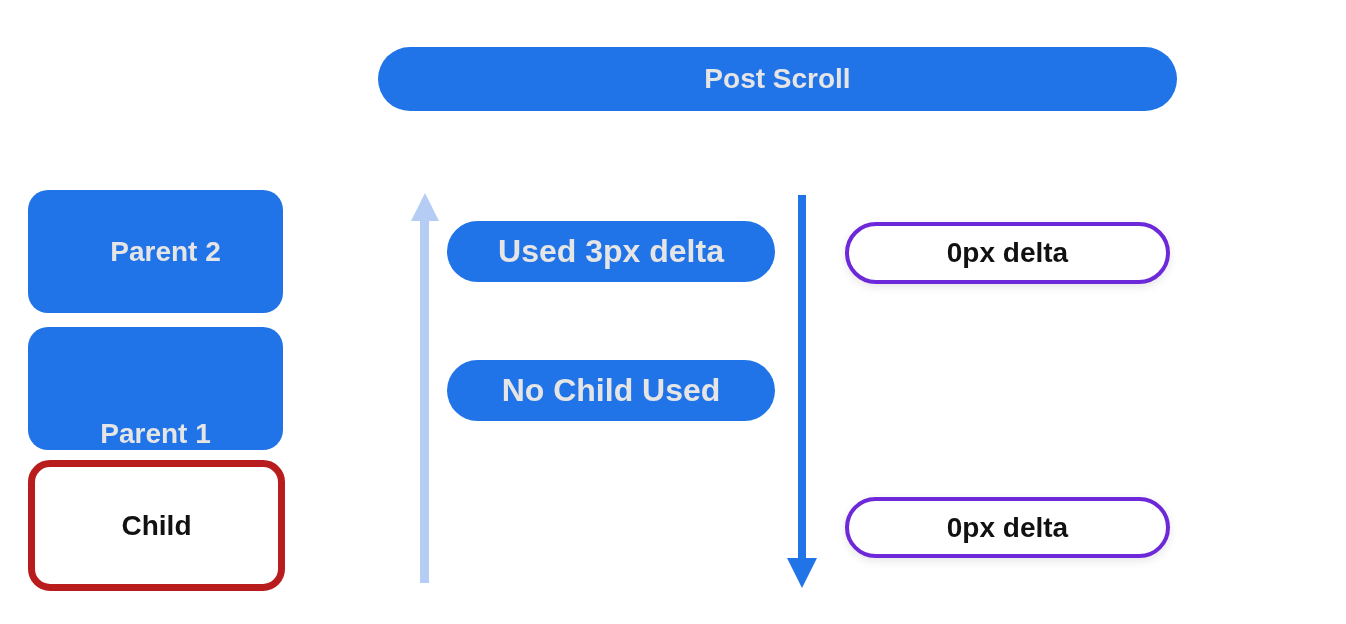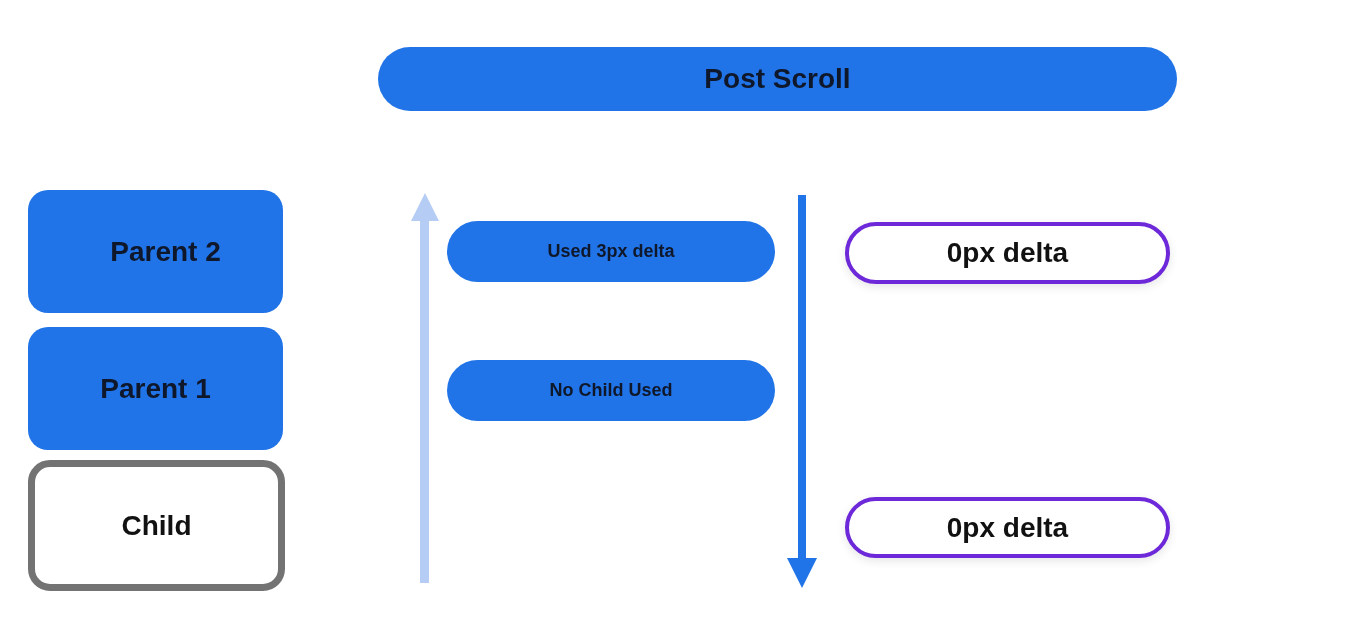--- a/index.html
+++ b/index.html
@@ -17,52 +17,52 @@
   }
   .pill, .box {
     position: absolute;
     display: flex;
     align-items: center;
     justify-content: center;
     box-sizing: border-box;
   }
   .blue-fill {
     background: #2174e8;
-    color: #0f172a;
+    color: #e5e5e5;
     font-weight: 700;
   }
   .title-pill {
     left: 378px; top: 47px;
     width: 799px; height: 64px;
     border-radius: 32px;
     font-size: 28px;
   }
   .parent-box {
     left: 28px;
     width: 255px; height: 123px;
     border-radius: 20px;
     font-size: 28px;
   }
   .parent2 { top: 190px; padding-left: 20px; }
-  .parent1 { top: 327px; }
+  .parent1 { top: 327px; align-items: flex-end; }
   .child-box {
     left: 28px; top: 460px;
     width: 257px; height: 131px;
     background: #ffffff;
-    border: 7px solid #737373;
+    border: 7px solid #b91c1c;
     border-radius: 22px;
     color: #111111;
     font-weight: 600;
     font-size: 28px;
   }
   .mid-pill {
     left: 447px;
     width: 328px; height: 61px;
     border-radius: 31px;
-    font-size: 18px;
+    font-size: 32px;
   }
   .mid-pill-1 { top: 221px; }
   .mid-pill-2 { top: 360px; }
   .white-pill {
     width: 325px; height: 62px;
     left: 845px;
     background: #ffffff;
     border: 4px solid #6d28d9;
     border-radius: 31px;
     box-shadow: 0 3px 10px rgba(0,0,0,0.10);

